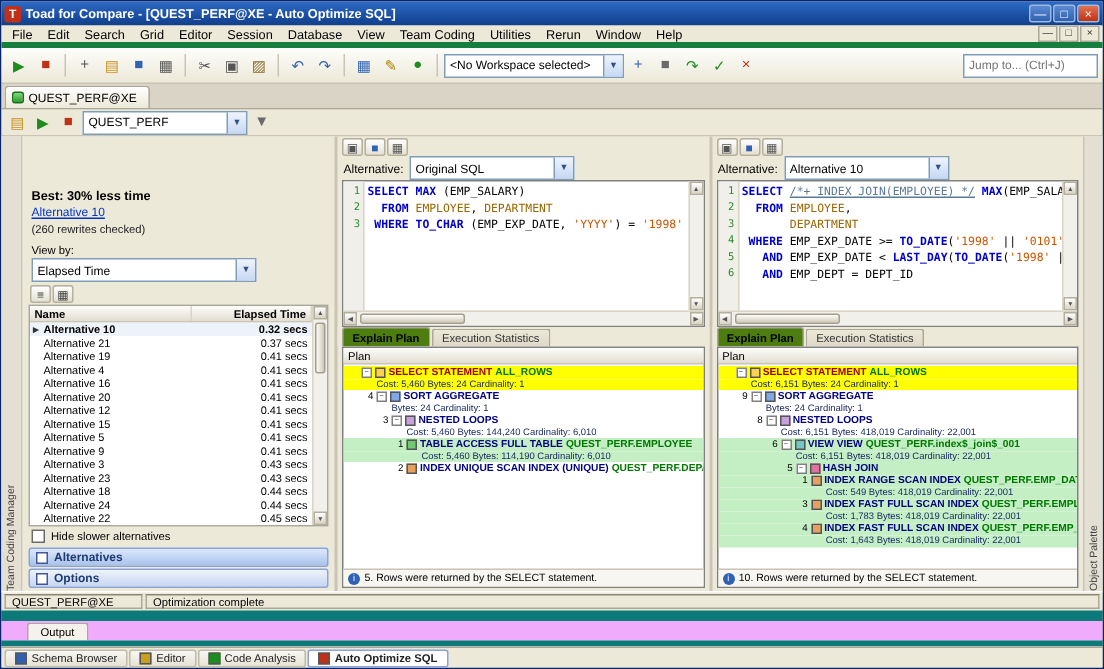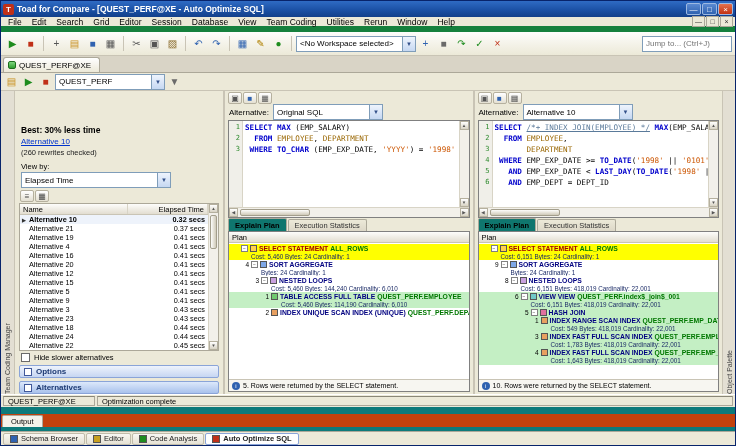--- a/index.html
+++ b/index.html
@@ -9,21 +9,21 @@
 
   
   .titlebar{height:16px;background:linear-gradient(180deg,#2f6bc4,#1a4fa3 60%,#123f8a);display:flex;align-items:center;padding:0 2px;flex:0 0 16px;}
   .title-icon{width:11px;height:11px;background:#c03018;color:#fff;font-size:8px;font-weight:bold;display:flex;align-items:center;justify-content:center;border-radius:2px;margin-right:3px;}
   .title-text{color:#fff;font-size:8.5px;font-weight:bold;flex:1;white-space:nowrap;overflow:hidden;}
   .win-controls{display:flex;gap:1px;}
   .wbtn{width:15px;height:12px;font-size:8px;display:flex;align-items:center;justify-content:center;background:linear-gradient(#5b8ad2,#2f62b0);color:#fff;border:1px solid #9db9e2;border-radius:2px;}
   .wbtn.close{background:linear-gradient(#e4714f,#c23211);}
 
   
-  .menubar{height:15px;flex:0 0 15px;background:#ece9d8;border-bottom:6px solid #15803d;display:flex;align-items:center;padding:0 2px;}
+  .menubar{height:15px;flex:0 0 15px;background:#ece9d8;border-bottom:4px solid #15803d;display:flex;align-items:center;padding:0 2px;}
   .menus{display:flex;flex:1;}
   .menu-item{padding:1px 5px;font-size:8.5px;white-space:nowrap;}
   .mdi-controls{display:flex;gap:1px;}
   .mbtn{width:13px;height:11px;font-size:7px;display:flex;align-items:center;justify-content:center;background:#ece9d8;border:1px solid #aca899;color:#333;}
 
   
   .toolbar{height:24px;flex:0 0 24px;background:linear-gradient(#fdfdfb,#ece9d8);border-bottom:1px solid #c9c4b5;display:flex;align-items:center;padding:0 3px;gap:1px;}
   .tbico{width:17px;height:17px;display:flex;align-items:center;justify-content:center;font-size:10px;border:1px solid transparent;border-radius:2px;}
   .tbsep{width:1px;height:15px;background:#c9c4b5;margin:0 3px;}
   .combo{background:#fff;border:1px solid #7f9db9;height:16px;display:flex;align-items:center;font-size:8px;padding-left:3px;position:relative;}
@@ -50,21 +50,21 @@
   .best-title{font-weight:bold;font-size:8.5px;margin-top:31px;}
   .alt-link{color:#0033cc;text-decoration:underline;font-size:8px;}
   .small-txt{font-size:7.5px;color:#222;}
   .viewby{padding:1px 24px 2px 6px;}
   .viewby-label{font-size:7.5px;display:block;margin-bottom:1px;}
   .viewby .combo{width:150px;}
   .list-tools{display:flex;gap:1px;padding:0 5px 1px 5px;}
   .sico{width:14px;height:12px;display:flex;align-items:center;justify-content:center;font-size:8px;border:1px solid #b5b09e;background:linear-gradient(#fff,#e4e0d2);border-radius:2px;}
   .alt-grid{flex:1;margin:0 4px;border:1px solid #aca899;background:#fff;display:flex;min-height:0;}
   .grid-main{flex:1;display:flex;flex-direction:column;min-width:0;}
-  .grid-head{display:flex;background:linear-gradient(#fdfdfb,#e2ddd0);border-bottom:1px solid #c9c4b5;flex:0 0 11px;font-size:7.5px;}
+  .grid-head{display:flex;background:linear-gradient(#fdfdfb,#e2ddd0);border-bottom:1px solid #c9c4b5;flex:0 0 11px;font-size:7.5px;font-weight:bold;}
   .gh-cell{padding:0 3px;border-right:1px solid #d8d4c6;display:flex;align-items:center;}
   .gh-name{flex:0 0 108px;}
   .gh-time{flex:1;justify-content:flex-end;}
   .grid-body{flex:1;overflow:hidden;}
   .grid-row{display:flex;height:9px;font-size:7.3px;align-items:center;}
   .grid-row.sel{font-weight:bold;background:#eef3fb;}
   .gr-ptr{flex:0 0 8px;color:#333;font-size:5px;text-align:center;}
   .gr-name{flex:0 0 100px;padding-left:1px;white-space:nowrap;overflow:hidden;}
   .gr-time{flex:1;text-align:right;padding-right:3px;white-space:nowrap;}
   .vscroll{flex:0 0 9px;background:#f2f0ea;border-left:1px solid #d8d4c6;display:flex;flex-direction:column;align-items:center;}
@@ -99,21 +99,21 @@
   .tok-cmt{color:#5a7a9a;text-decoration:underline;}
   .tok-pl{color:#000;}
   .code-vscroll{flex:0 0 9px;background:#f2f0ea;border-left:1px solid #d8d4c6;display:flex;flex-direction:column;align-items:center;}
   .code-hscroll{flex:0 0 9px;background:#f2f0ea;border-top:1px solid #d8d4c6;display:flex;align-items:center;}
   .sc-btn-h{width:9px;height:9px;background:linear-gradient(#fff,#d8d3c4);border:1px solid #b5b09e;font-size:4.5px;display:flex;align-items:center;justify-content:center;color:#555;}
   .sc-thumb-h{height:7px;width:70px;background:linear-gradient(#fdfdfb,#cfc9b8);border:1px solid #a39e8c;border-radius:2px;margin-left:2px;}
 
   
   .plan-tabs{flex:0 0 13px;display:flex;align-items:flex-end;padding-left:3px;gap:1px;background:#ece9d8;}
   .ptab{height:12px;display:flex;align-items:center;padding:0 6px;font-size:7.5px;border:1px solid #aca899;border-bottom:none;border-radius:2px 2px 0 0;background:linear-gradient(#ece9d8,#ddd8c8);color:#333;}
-  .ptab.active{background:#0f766e;font-weight:bold;height:13px;color:#000;}
+  .ptab.active{background:#4d7c0f;font-weight:bold;height:13px;color:#000;}
   .plan-region{flex:1;display:flex;flex-direction:column;margin:0 3px 2px 3px;border:1px solid #808080;background:#fff;min-height:0;}
   .plan-header{flex:0 0 11px;background:linear-gradient(#fdfdfb,#e2ddd0);border-bottom:1px solid #c9c4b5;font-size:7.5px;padding:0 3px;display:flex;align-items:center;}
   .plan-tree{flex:1;overflow:hidden;padding-top:1px;}
   .plan-node{display:flex;align-items:center;height:8.5px;white-space:nowrap;overflow:hidden;}
   .plan-detail{height:7.5px;font-size:6.3px;color:#1a2a66;white-space:nowrap;overflow:hidden;}
   .hl-yellow{background:#ffff00;}
   .hl-yellow .plan-op{color:#a00000;}
   .hl-green{background:#c4efc4;}
   .plan-num{font-size:6.5px;color:#000;width:8px;text-align:right;margin-right:2px;flex:0 0 8px;}
   .plan-exp{width:7px;height:7px;border:1px solid #808080;background:#fff;font-size:5px;line-height:5px;display:flex;align-items:center;justify-content:center;margin-right:2px;flex:0 0 7px;color:#333;}
@@ -130,21 +130,21 @@
   .plan-msg{flex:0 0 12px;border-top:1px solid #c9c4b5;background:#f7f6f1;display:flex;align-items:center;gap:3px;padding:0 3px;font-size:7px;}
   .info-ico{width:8px;height:8px;border-radius:50%;background:#2f62b0;color:#fff;font-size:6px;display:flex;align-items:center;justify-content:center;flex:0 0 8px;}
 
   
   .statusbar{flex:0 0 12px;background:#ece9d8;border-top:1px solid #fff;display:flex;gap:2px;padding:1px 2px;}
   .status-cell{border:1px solid #aca899;border-top-color:#8a8778;background:#ece9d8;font-size:7.5px;display:flex;align-items:center;padding:0 4px;height:10px;}
   .status-conn{flex:0 0 92px;}
   .status-msg{flex:1;}
   .teal{flex:0 0 7px;background:#0d7a7a;}
   .teal.thin{flex:0 0 4px;}
-  .output-row{flex:0 0 13px;background:#c2410c;display:flex;align-items:flex-end;padding-left:1px;text-align:center;}
+  .output-row{flex:0 0 13px;background:#f0abfc;display:flex;align-items:flex-end;padding-left:17px;text-align:center;}
   .output-tab{height:12px;background:#f4f2ea;border:1px solid #aca899;border-bottom:none;border-radius:2px 2px 0 0;padding:0 8px;font-size:7.5px;display:flex;align-items:center;}
   .apptabs{flex:0 0 14px;background:#ece9d8;display:flex;align-items:center;padding-left:2px;gap:1px;border-top:1px solid #aca899;}
   .apptab{height:12px;display:flex;align-items:center;gap:3px;padding:0 6px;font-size:7.5px;border:1px solid #c0bbaa;background:linear-gradient(#f8f7f3,#e6e2d4);border-radius:2px;color:#222;}
   .apptab.active{background:#fff;border-color:#8aa4d8;font-weight:bold;}
   .at-ico{width:8px;height:8px;border:1px solid #555;}
 </style>
 </head>
 <body>
 
 <div class="app">
@@ -358,27 +358,27 @@
         <div class="vscroll">
           <span class="sc-btn">▲</span>
           <span class="sc-thumb"></span>
           <span class="sc-btn" style="margin-top:auto">▼</span>
         </div>
       </div>
       <div class="hide-row">
         <span class="chk"></span>
         <span>Hide slower alternatives</span>
       </div>
+      <div class="outbar">
+        <span class="outbar-ico"></span>
+        <span>Alternatives</span>
+      </div>
       <div class="outbar dim" style="margin-bottom:2px;">
         <span class="outbar-ico"></span>
         <span>Options</span>
-      </div>
-      <div class="outbar">
-        <span class="outbar-ico"></span>
-        <span>Alternatives</span>
       </div>
     </div>
 
     <div class="main-panel">
       <div class="panes">
 
         <div class="pane">
           <div class="pane-tools">
               <span class="sico" style="color: rgb(85, 85, 85);">▣</span>
               <span class="sico" style="color: rgb(47, 98, 176);">■</span>

